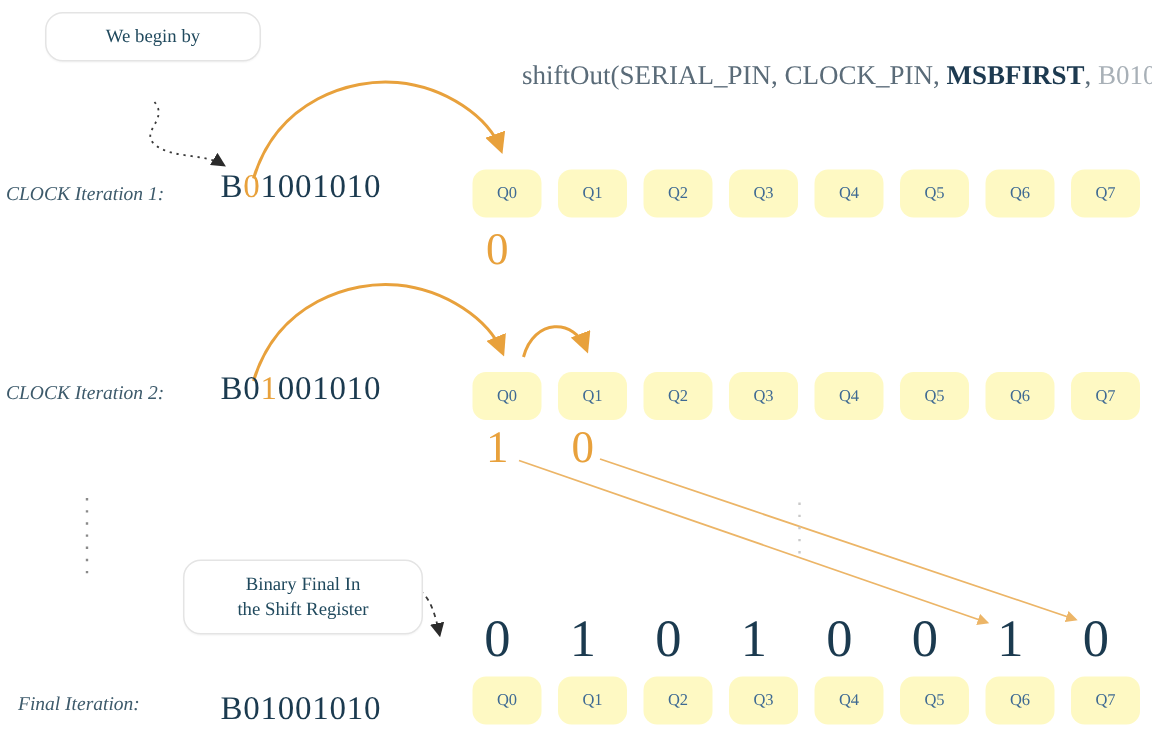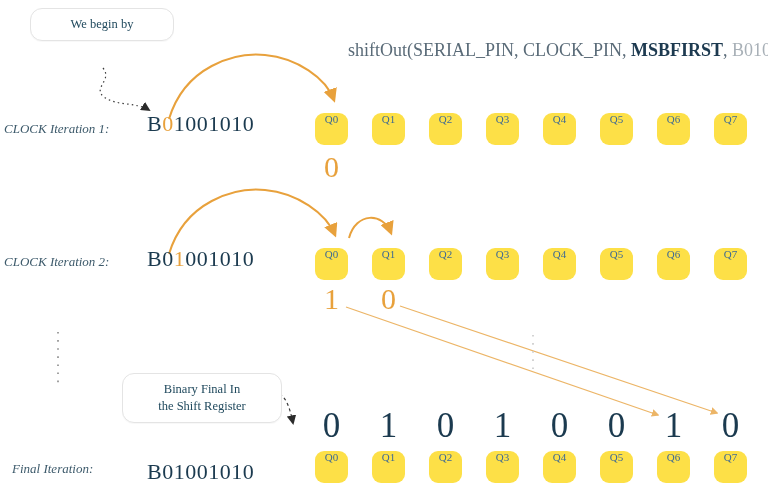--- a/index.html
+++ b/index.html
@@ -25,22 +25,22 @@
 
   
   .iter-label{font-size:13px;font-style:italic;color:#3d5a6b;white-space:pre;}
 
   
   .binary{font-size:22px;color:#1b3a4f;white-space:pre;letter-spacing:0.5px;}
   .binary .hl{color:#e8a13c;}
 
   
   .qbox{
-    width:33px;height:32px;background:#fde047;border-radius:9px;
-    display:flex;align-items:flex-start;justify-content:center;
+    width:46px;height:32px;background:#fef9c3;border-radius:9px;
+    display:flex;align-items:center;justify-content:center;
     font-size:11px;color:#3f6a93;
   }
   .col0{left:315px}.col1{left:372px}.col2{left:429px}.col3{left:486px}
   .col4{left:543px}.col5{left:600px}.col6{left:657px}.col7{left:714px}
 
   
   .odigit{
     width:33px;text-align:center;font-size:30px;color:#e8a13c;line-height:32px;
   }
   

